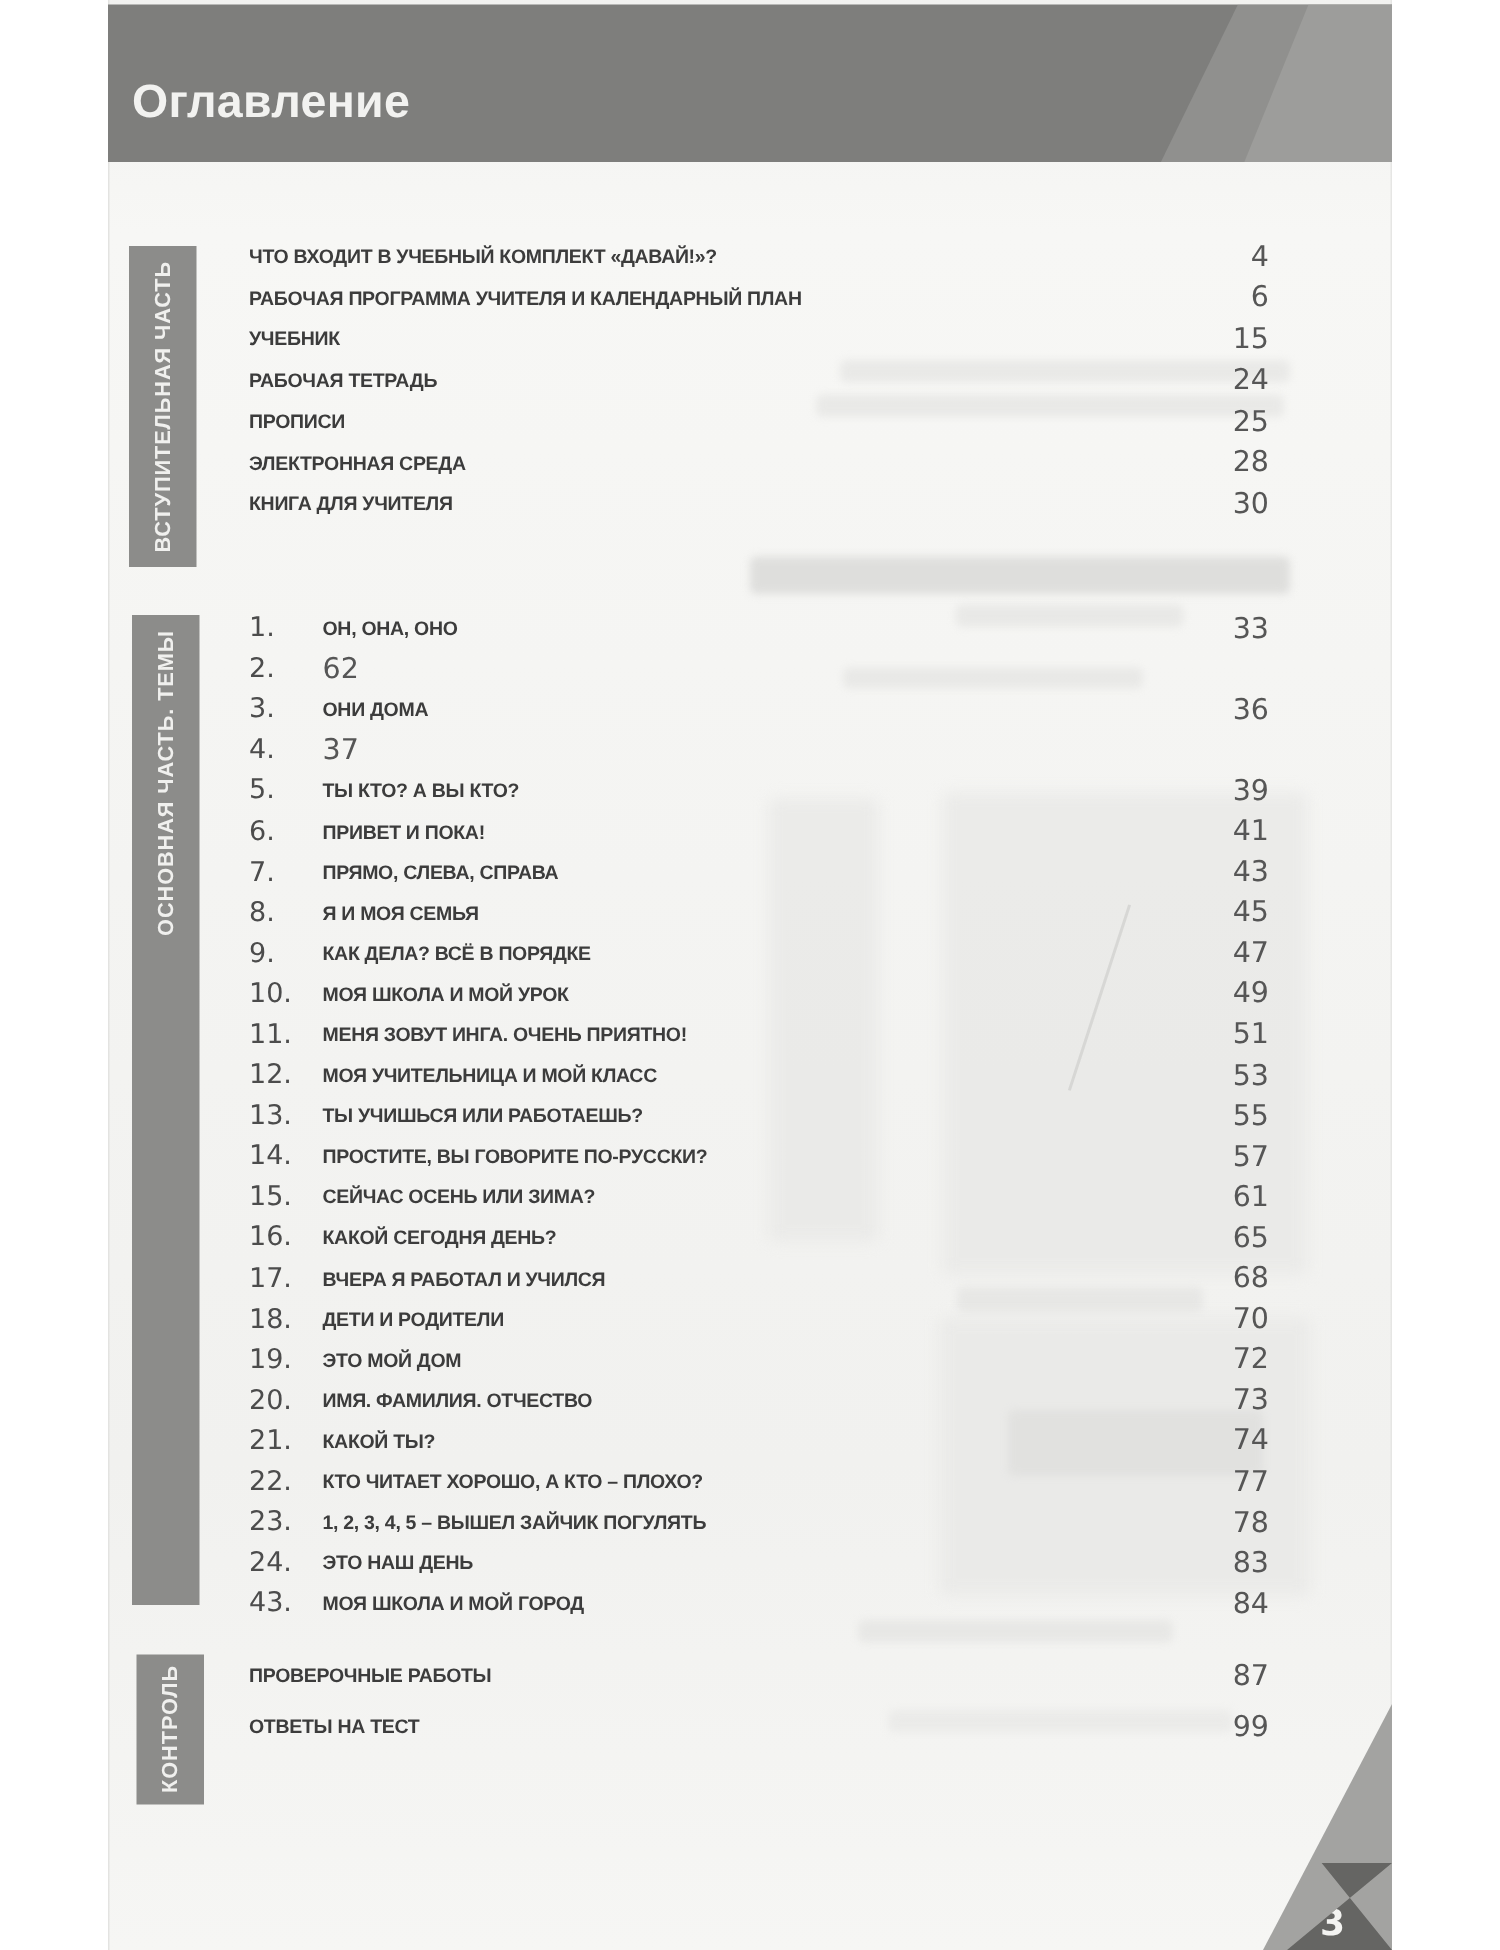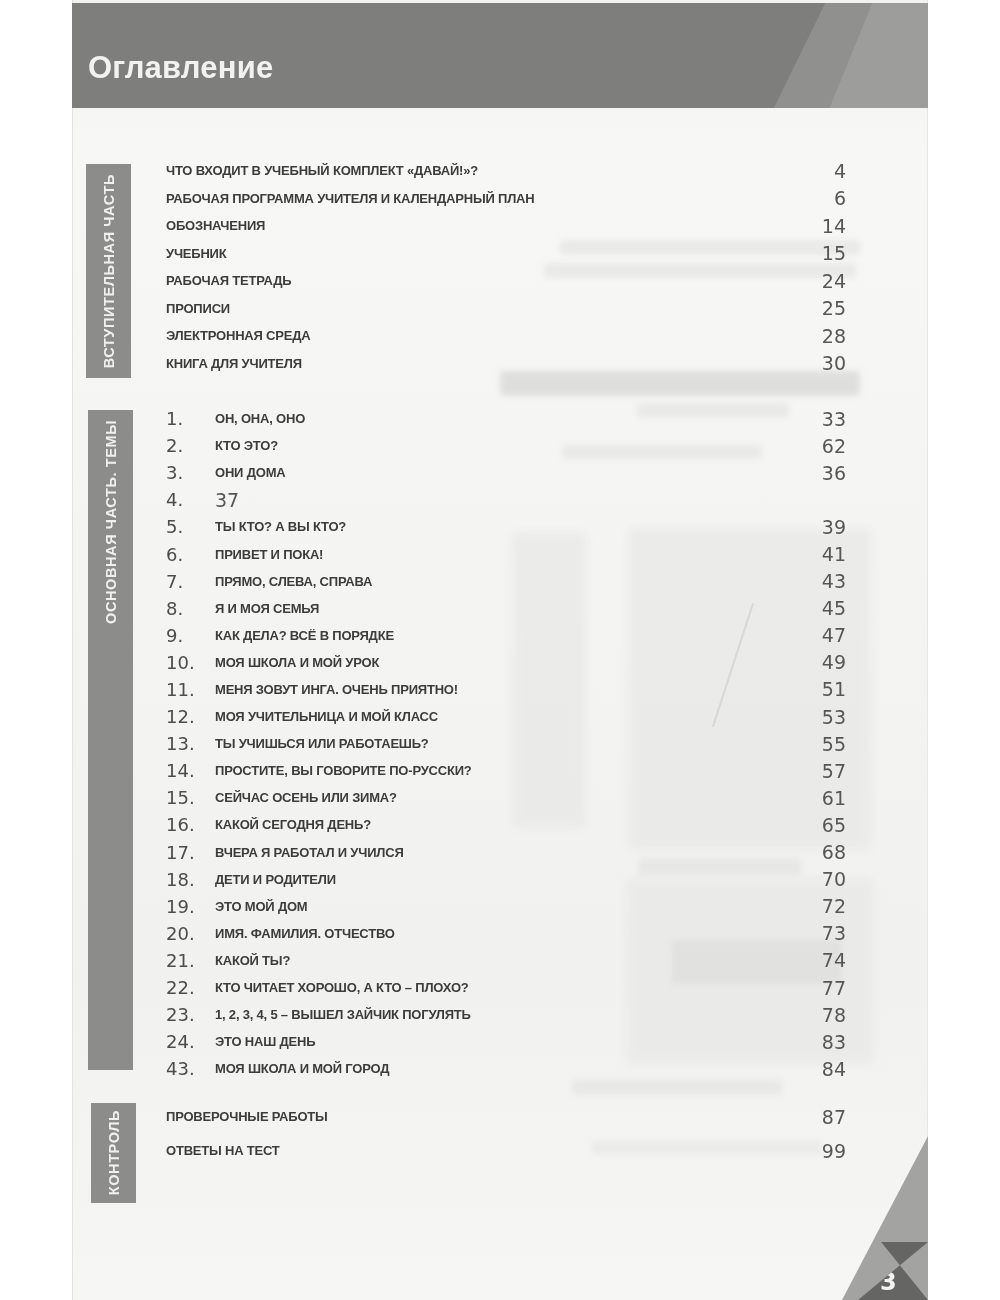--- a/index.html
+++ b/index.html
@@ -93,24 +93,20 @@
     <div class="toc sec1" style="left:94px;top:157px">
         <div class="row">
           <span class="ttl">ЧТО ВХОДИТ В УЧЕБНЫЙ КОМПЛЕКТ «ДАВАЙ!»?</span>
           <span class="pg">4</span>
         </div>
         <div class="row">
           <span class="ttl">РАБОЧАЯ ПРОГРАММА УЧИТЕЛЯ И КАЛЕНДАРНЫЙ ПЛАН</span>
           <span class="pg">6</span>
         </div>
         <div class="row">
-          <span class="ttl">ОБОЗНАЧЕНИЯ</span>
-          <span class="pg">14</span>
-        </div>
-        <div class="row">
           <span class="ttl">УЧЕБНИК</span>
           <span class="pg">15</span>
         </div>
         <div class="row">
           <span class="ttl">РАБОЧАЯ ТЕТРАДЬ</span>
           <span class="pg">24</span>
         </div>
         <div class="row">
           <span class="ttl">ПРОПИСИ</span>
           <span class="pg">25</span>
@@ -125,21 +121,20 @@
         </div>
       </div>
     <div class="toc sec2" style="left:94px;top:405px">
         <div class="row">
           <span class="num">1.</span>
           <span class="ttl">ОН, ОНА, ОНО</span>
           <span class="pg">33</span>
         </div>
         <div class="row">
           <span class="num">2.</span>
-          <span class="ttl">КТО ЭТО?</span>
           <span class="pg">62</span>
         </div>
         <div class="row">
           <span class="num">3.</span>
           <span class="ttl">ОНИ ДОМА</span>
           <span class="pg">36</span>
         </div>
         <div class="row">
           <span class="num">4.</span>
           <span class="pg">37</span>

